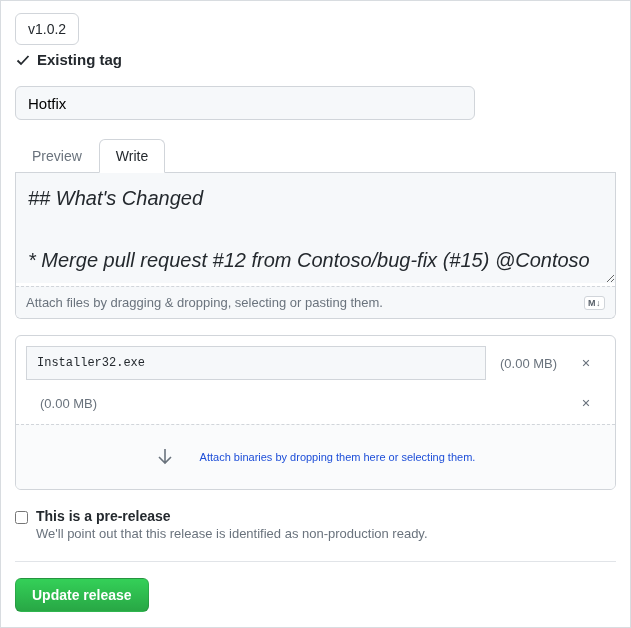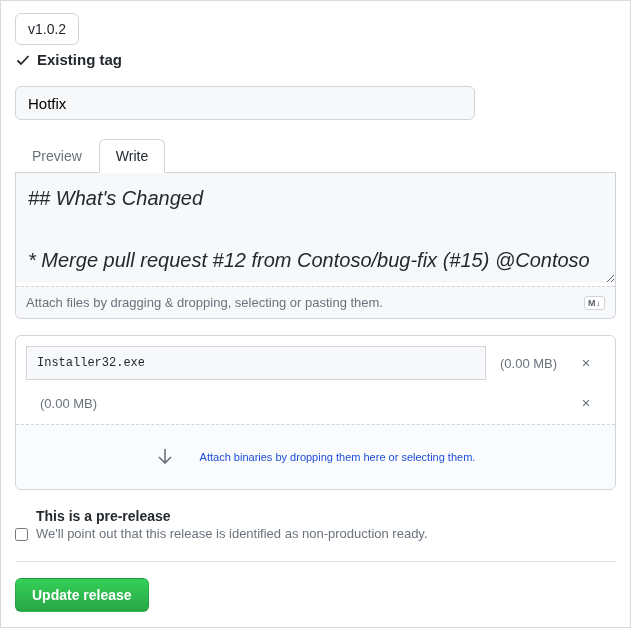--- a/index.html
+++ b/index.html
@@ -162,21 +162,21 @@
     justify-content: center;
     gap: 26px;
     padding: 22px 10px;
     border-top: 1px dashed #d1d5da;
     color: #1d4ed8;
     font-size: 11px;
     background: #fafbfc;
   }
   .prerelease {
     display: flex;
-    align-items: flex-end;
+    align-items: flex-start;
     margin-top: 18px;
   }
   .prerelease input { margin: 3px 8px 0 0; }
   .prerelease .lbl { font-weight: 600; font-size: 14px; }
   .prerelease .hint { color: #6a737d; font-size: 13px; margin-top: 2px; }
   .divider {
     border: none;
     border-top: 1px solid #e1e4e8;
     margin: 20px 0 16px 0;
   }

